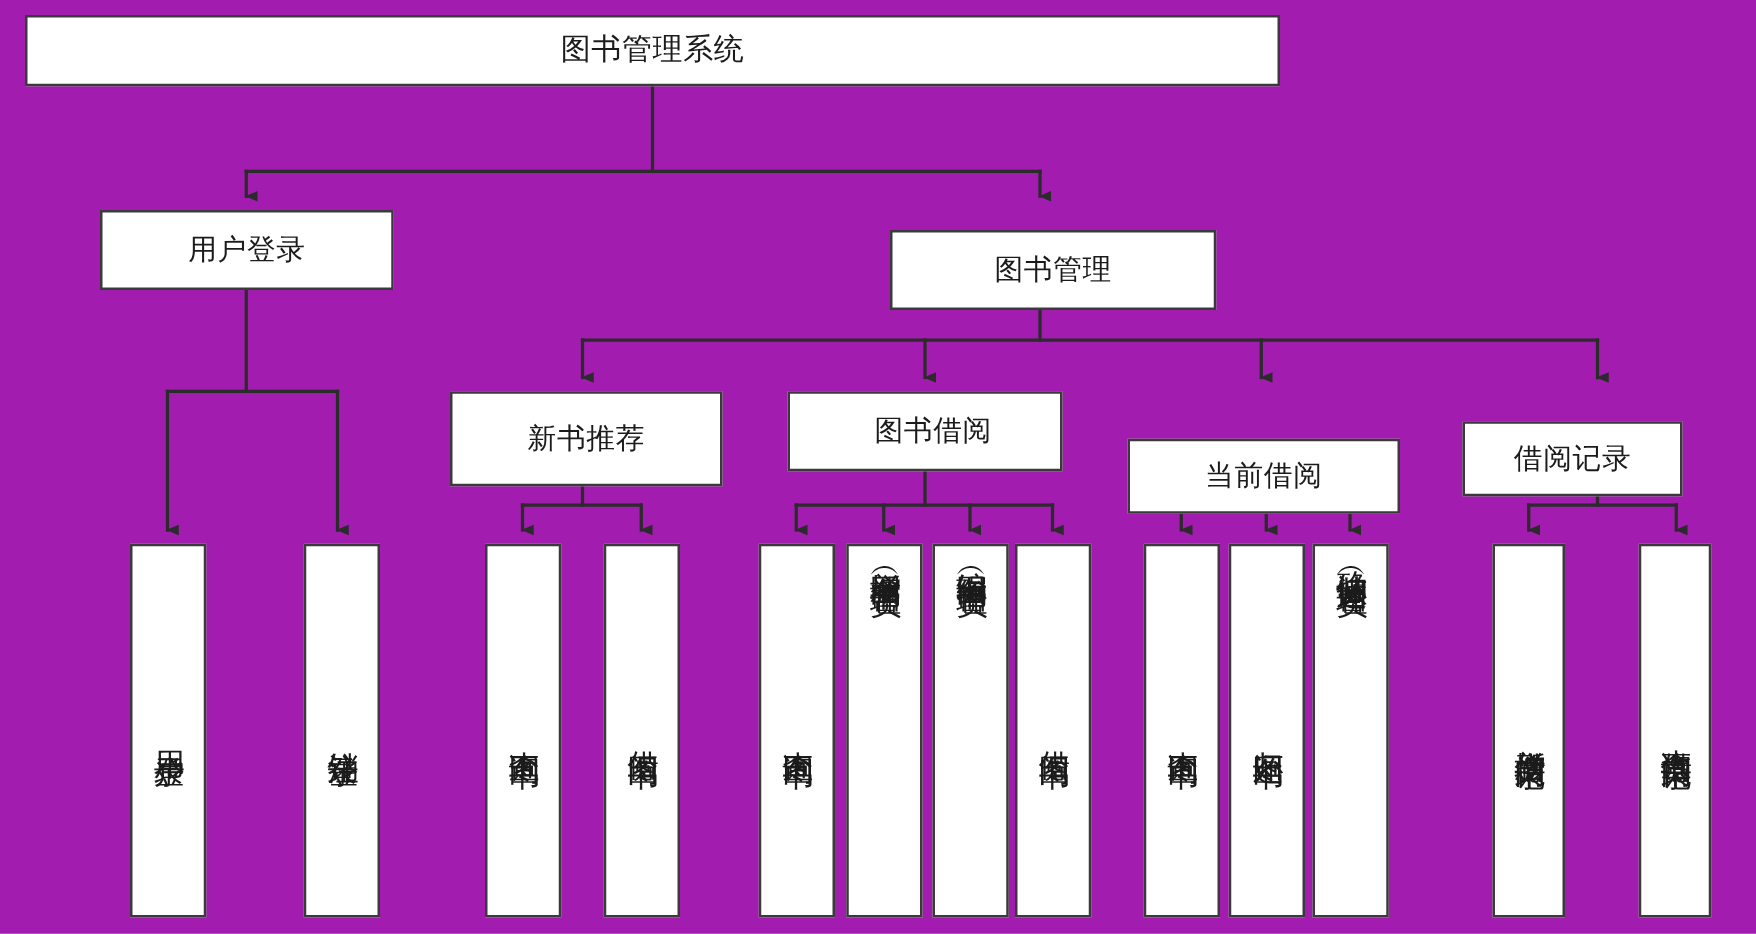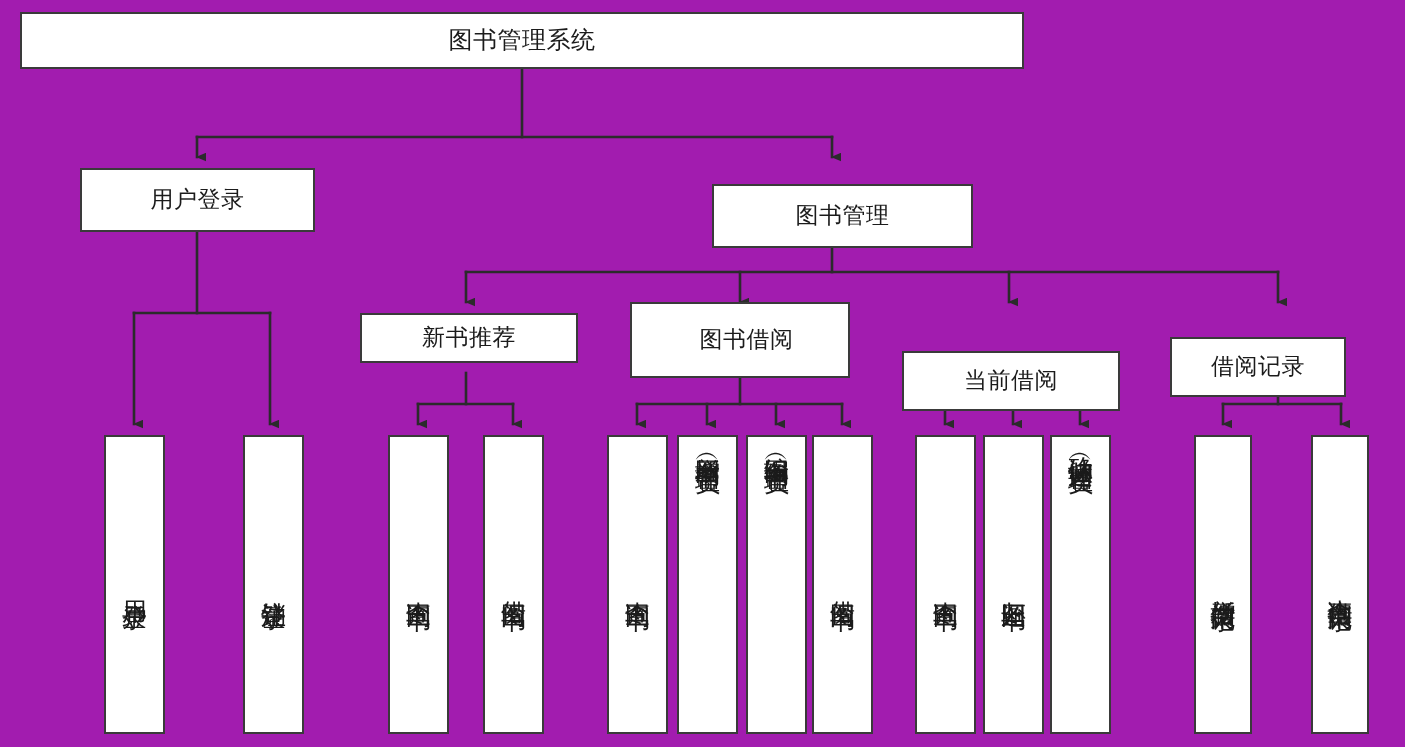--- a/index.html
+++ b/index.html
@@ -136,25 +136,25 @@
   </div>
 
   <div class="node-box node-h" style="left:80px; top:168px; width:235px; height:64px;">
     <span class="node-label">用户登录</span>
   </div>
 
   <div class="node-box node-h" style="left:712px; top:168px; width:261px; height:64px;margin-top:16px;">
     <span class="node-label">图书管理</span>
   </div>
 
-  <div class="node-box node-h" style="left:360px; top:313px; width:218px; height:50px;">
+  <div class="node-box node-h" style="left:360px; top:313px; width:218px; height:76px;">
     <span class="node-label">新书推荐</span>
   </div>
 
-  <div class="node-box node-h" style="left:630px; top:302px; width:220px; height:76px;padding-left:13px;">
+  <div class="node-box node-h" style="left:630px; top:313px; width:220px; height:64px;padding-left:13px;">
     <span class="node-label">图书借阅</span>
   </div>
 
   <div class="node-box node-h" style="left:902px; top:313px; width:218px; height:60px;margin-top:38px;">
     <span class="node-label">当前借阅</span>
   </div>
 
   <div class="node-box node-h" style="left:1170px; top:313px; width:176px; height:60px;margin-top:24px;">
     <span class="node-label">借阅记录</span>
   </div>

